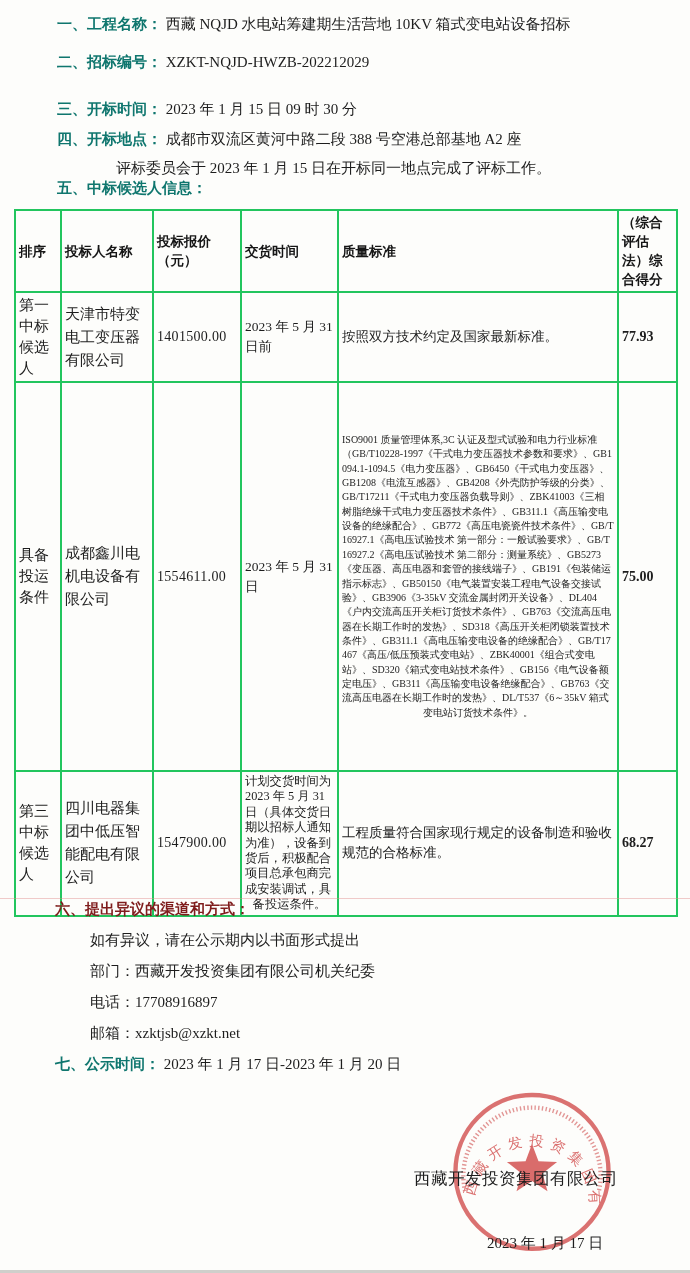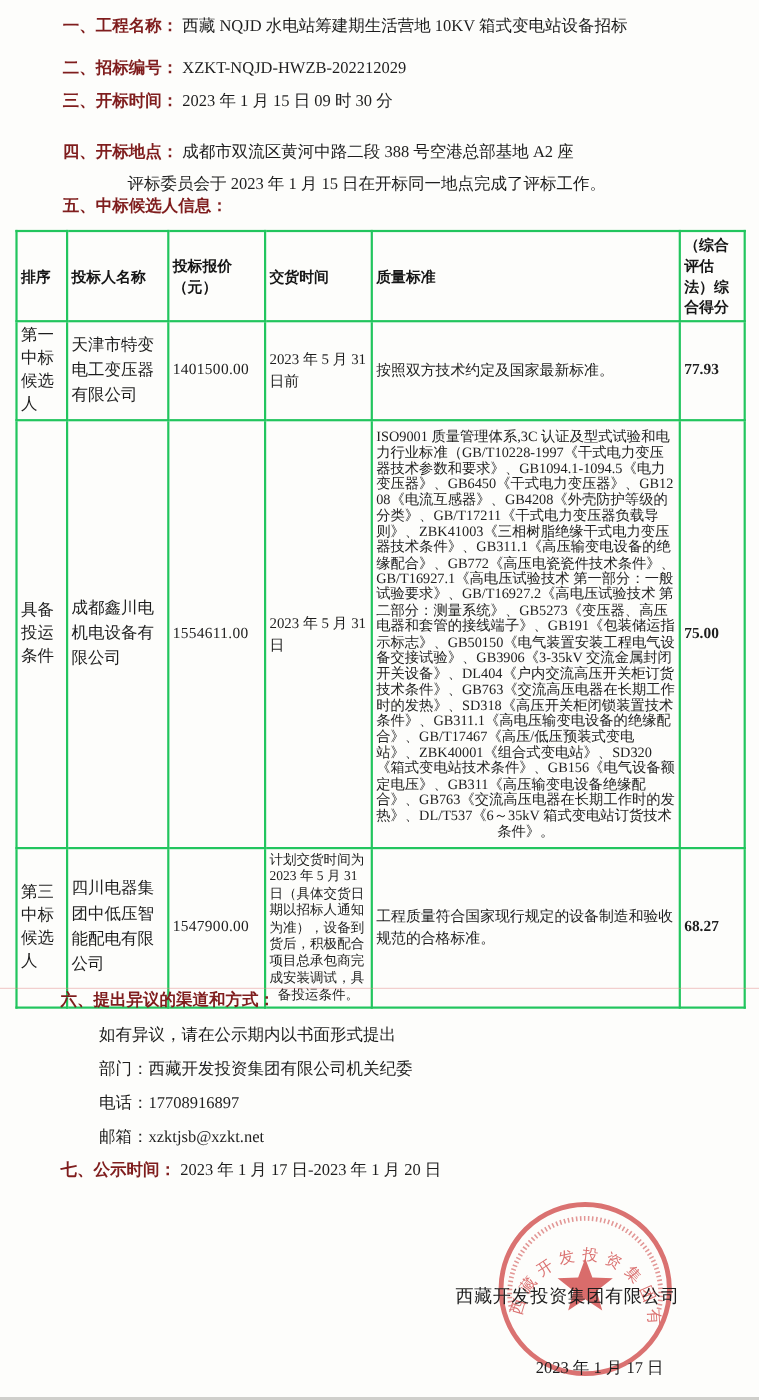--- a/index.html
+++ b/index.html
@@ -6,21 +6,21 @@
   html,body { width:690px; height:1273px; }
   body {
     position:relative;
     background:#fdfdfb;
     font-family:"Liberation Serif","DejaVu Serif",serif;
     color:#1d1d1d;
     overflow:hidden;
   }
   .abs { position:absolute; }
   .doc-line { font-size:15px; line-height:21px; white-space:nowrap; }
-  .doc-line .lbl { font-weight:bold; color:#7f1d1d; }
+  .doc-line .lbl { font-weight:bold; color:#0f766e; }
   .doc-line .val { font-weight:normal; }
 
   
   table.bid {
     position:absolute; top:209px; left:14px;
     width:662px; border-collapse:collapse; table-layout:fixed;
     font-size:14px; color:#1d1d1d;
   }
   table.bid td, table.bid th {
     border:2px solid #22c55e;
@@ -40,21 +40,21 @@
   td.rank   { font-size:15px; line-height:21px; }
   td.bidder { font-size:15px; line-height:23px; }
   td.price  { font-size:14px; letter-spacing:.3px;margin-top:27px; }
   td.delivery { font-size:13.5px; line-height:20px; }
   td.delivery-long {
     font-size:12.3px; line-height:15.4px;
     text-align:justify; text-align-last:center; padding:2px 4px;
   }
   td.quality-short { font-size:13.5px; line-height:20px; padding:2px 14px; }
   td.quality-long {
-    font-size:13px; line-height:14.35px;
+    font-size:10px; line-height:14.35px;
     text-align:justify; text-align-last:center;
     padding:3px 4px; color:#222;
   }
   td.score { font-size:14px;font-weight:bold; }
 
   
   .sec-heading { font-size:15px; font-weight:bold; color:#7f1d1d; white-space:nowrap; }
   .sub-line { font-size:15px; white-space:nowrap; }
 
   
@@ -69,21 +69,21 @@
 <body>
 
 <div class="abs doc-line" style="top:14px; left:57px;">
   <span class="lbl">一、工程名称：</span>
   <span class="val">西藏 NQJD 水电站筹建期生活营地 10KV 箱式变电站设备招标</span>
 </div>
 <div class="abs doc-line" style="top:52px; left:57px;">
   <span class="lbl">二、招标编号：</span>
   <span class="val">XZKT-NQJD-HWZB-202212029</span>
 </div>
-<div class="abs doc-line" style="top:82px; left:57px;">
+<div class="abs doc-line" style="top:99px; left:57px;">
   <span class="lbl">三、开标时间：</span>
   <span class="val">2023 年 1 月 15 日 09 时 30 分</span>
 </div>
 <div class="abs doc-line" style="top:129px; left:57px;">
   <span class="lbl">四、开标地点：</span>
   <span class="val">成都市双流区黄河中路二段 388 号空港总部基地 A2 座</span>
 </div>
 <div class="abs doc-line" style="top:158px; left:116px;">
   <span class="val">评标委员会于 2023 年 1 月 15 日在开标同一地点完成了评标工作。</span>
 </div>

